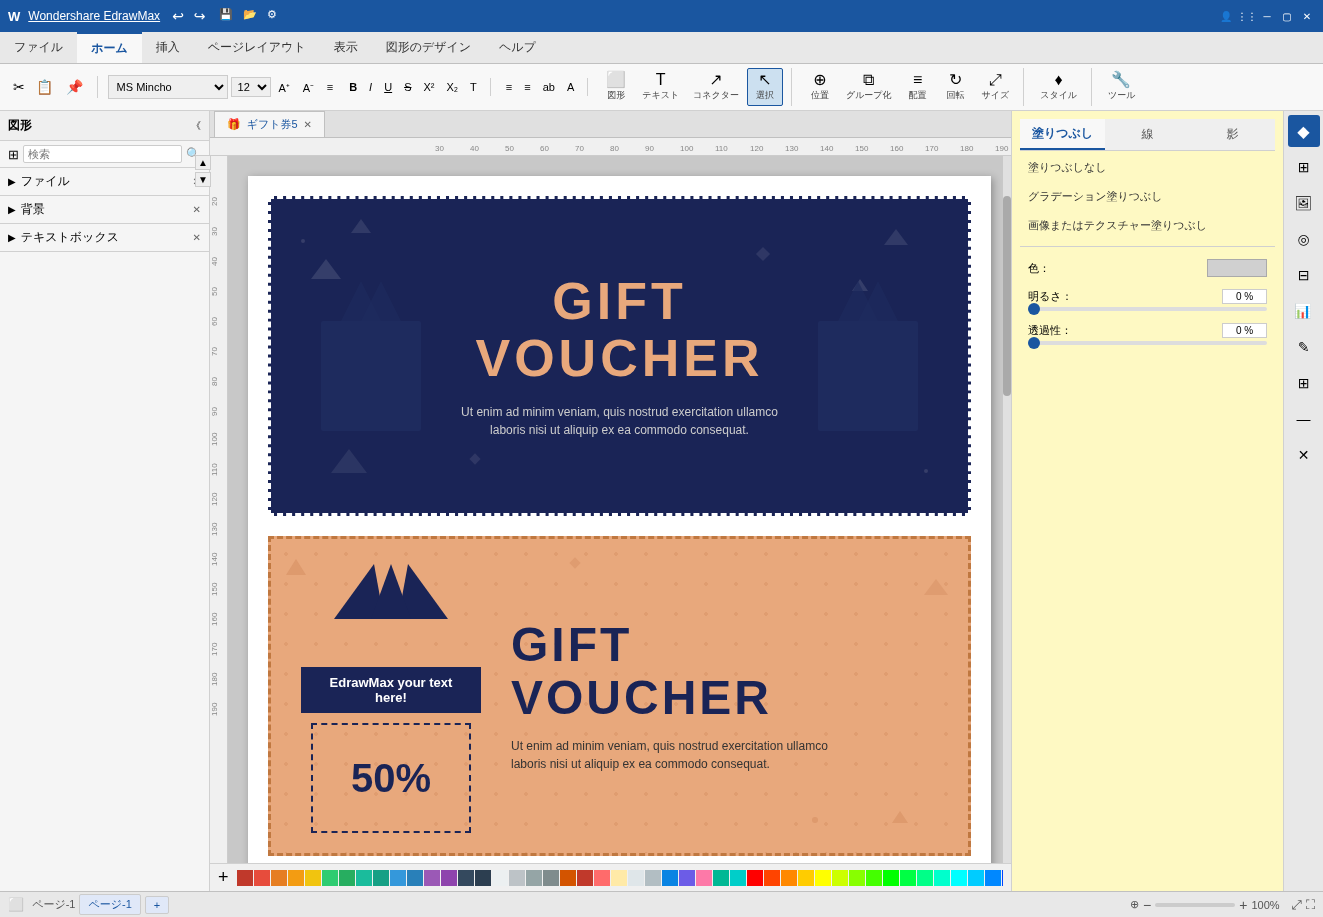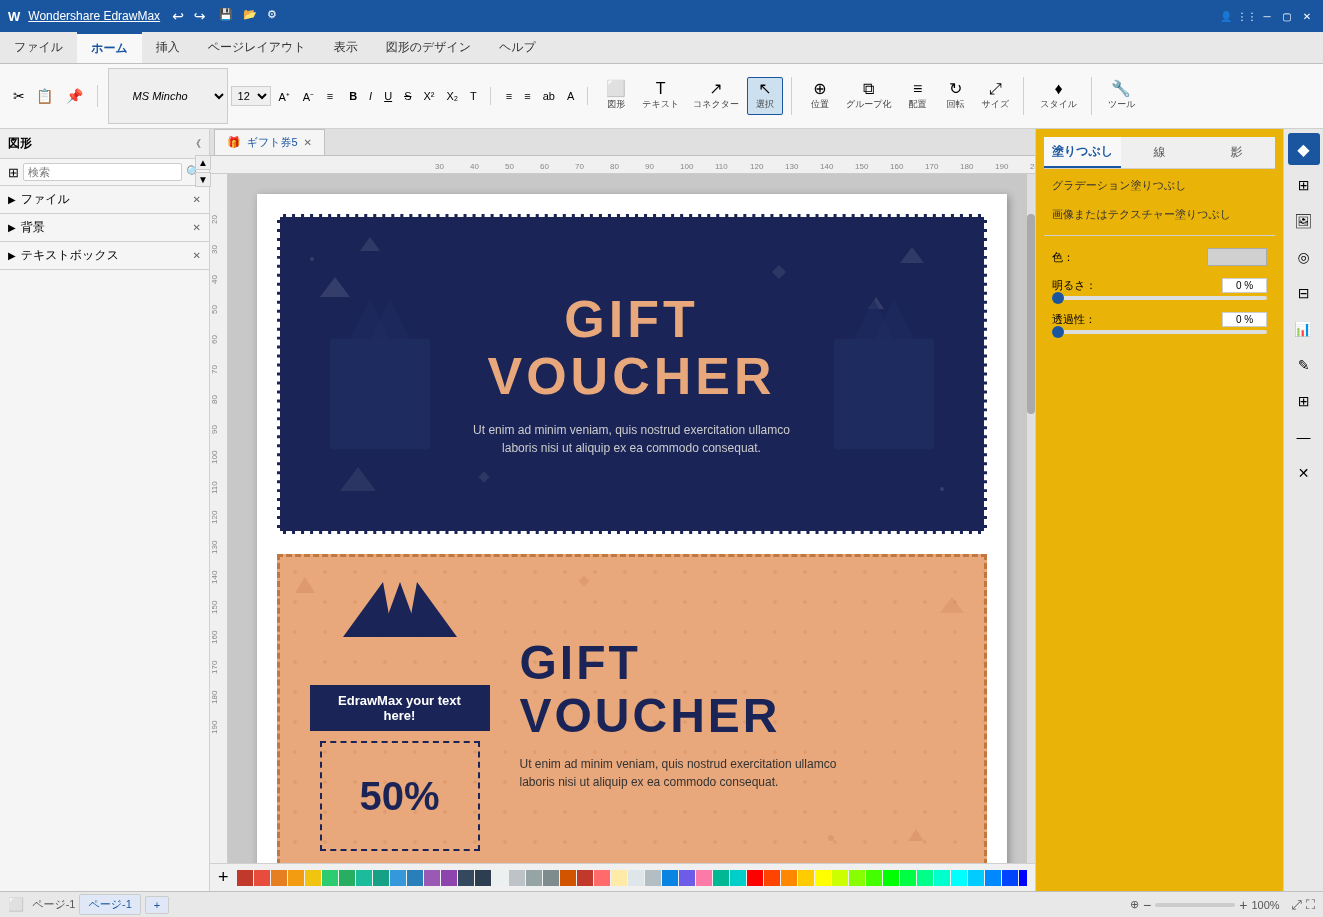--- a/index.html
+++ b/index.html
@@ -79,23 +79,22 @@
     .ribbon-btn-icon { font-size: 16px; line-height: 1; }
     .ribbon-btn-label { font-size: 9px; color: #444; }
     .ribbon-font-group {
       display: flex;
       align-items: center;
       gap: 3px;
     }
     .font-select {
       width: 120px;
       font-size: 11px;
-      padding: 20px;
+      padding: 4px;
       border: 1px solid #ccc;
-      font-style: italic;
     }
     .font-size-select {
       width: 40px;
       font-size: 11px;
       padding: 2px;
       border: 1px solid #ccc;
     }
     .small-btn {
       padding: 2px 4px;
       font-size: 11px;
@@ -384,22 +383,22 @@
     }
     .voucher-desc-bottom {
       font-size: 12px;
       color: #333;
       margin-top: 12px;
       line-height: 1.5;
     }
 
     
     .right-panel {
-      width: 288px;
-      background: #eab308;
+      width: 312px;
+      background: #fef9c3;
       border-left: 1px solid #d0d0d0;
       display: flex;
       flex-direction: column;
       flex-shrink: 0;
       justify-content: center;
     }
     .right-panel-tabs {
       display: flex;
       border-bottom: 1px solid #d0d0d0;
     }
@@ -980,20 +979,23 @@
     <div class="right-area">
       <div class="right-panel-content">
 
         <div class="right-panel-tabs">
           <button class="right-panel-tab active">塗りつぶし</button>
           <button class="right-panel-tab">線</button>
           <button class="right-panel-tab">影</button>
         </div>
 
         <div class="fill-option">
+          <span>塗りつぶしなし</span>
+        </div>
+        <div class="fill-option">
           <span>グラデーション塗りつぶし</span>
         </div>
         <div class="fill-option">
           <span>画像またはテクスチャー塗りつぶし</span>
         </div>
 
         <hr style="border:none; border-top:1px solid #d0d0d0; margin:4px 0;">
 
         <div class="color-row">
           <span>色：</span>

